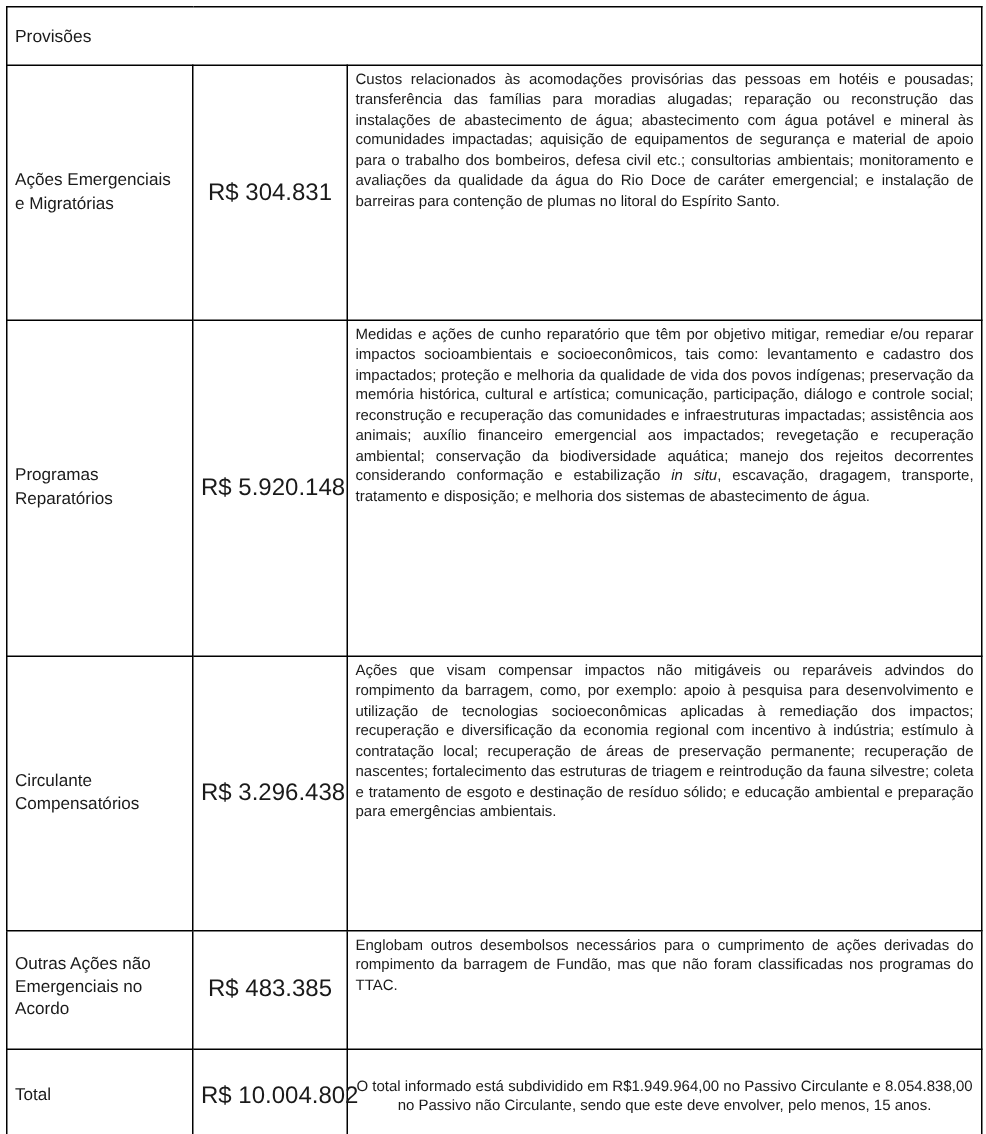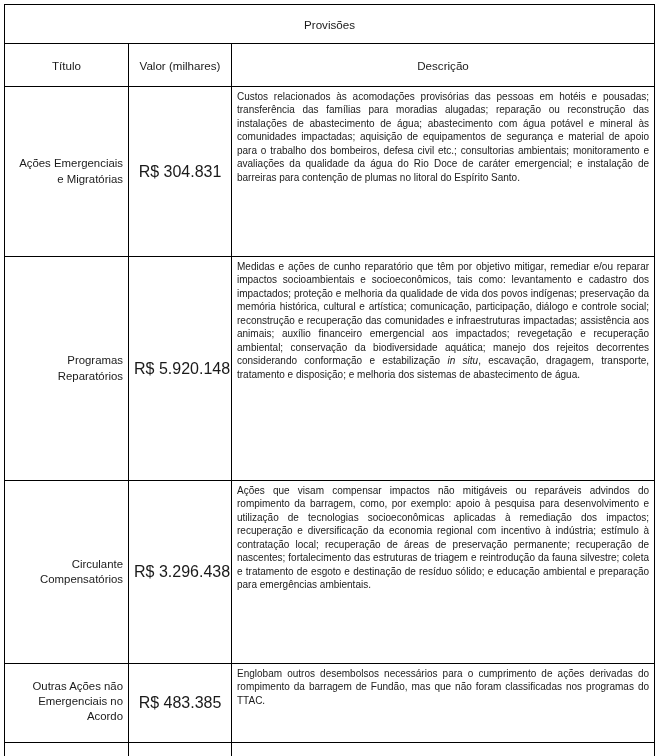--- a/index.html
+++ b/index.html
@@ -31,35 +31,34 @@
     border: 1px solid #000000;
     vertical-align: middle;
     padding: 3px 5px;
     font-weight: normal;
   }
   .col-titulo   { width: 124px; }
   .col-valor    { width: 103px; }
   .col-desc     { width: 423px; }
 
   .title-row td {
-    text-align: center;
     font-weight: bold;
     font-size: 11.6px;
     height: 32px;
     padding: 6px 4px;
   }
   .header-row td {
     text-align: center;
     font-weight: bold;
     font-size: 11.6px;
     height: 36px;
     padding: 4px 4px;
   }
   td.cell-titulo {
-    text-align: right;
+    text-align: left;
     font-weight: bold;
     font-size: 11.4px;
     line-height: 1.32;
     padding-left: 8px;
     padding-right: 8px;
   }
   td.cell-valor {
     text-align: center;
     font-size: 16px;
     white-space: nowrap;
@@ -99,25 +98,20 @@
   <table class="provisoes">
     <colgroup>
       <col class="col-titulo">
       <col class="col-valor">
       <col class="col-desc">
     </colgroup>
     <tbody>
       <tr class="title-row">
         <td colspan="3">Provisões</td>
       </tr>
-      <tr class="header-row">
-        <td>Título</td>
-        <td>Valor (milhares)</td>
-        <td>Descrição</td>
-      </tr>
 
       <tr class="row-0">
         <td class="cell-titulo">Ações Emergenciais e Migratórias</td>
         <td class="cell-valor">R$ 304.831</td>
         <td class="cell-desc">Custos relacionados às acomodações provisórias das pessoas em hotéis e pousadas; transferência das famílias para moradias alugadas; reparação ou reconstrução das instalações de abastecimento de água; abastecimento com água potável e mineral às comunidades impactadas; aquisição de equipamentos de segurança e material de apoio para o trabalho dos bombeiros, defesa civil etc.; consultorias ambientais; monitoramento e avaliações da qualidade da água do Rio Doce de caráter emergencial; e instalação de barreiras para contenção de plumas no litoral do Espírito Santo.</td>
       </tr>
 
       <tr class="row-1">
         <td class="cell-titulo">Programas Reparatórios</td>
         <td class="cell-valor">R$ 5.920.148</td>

